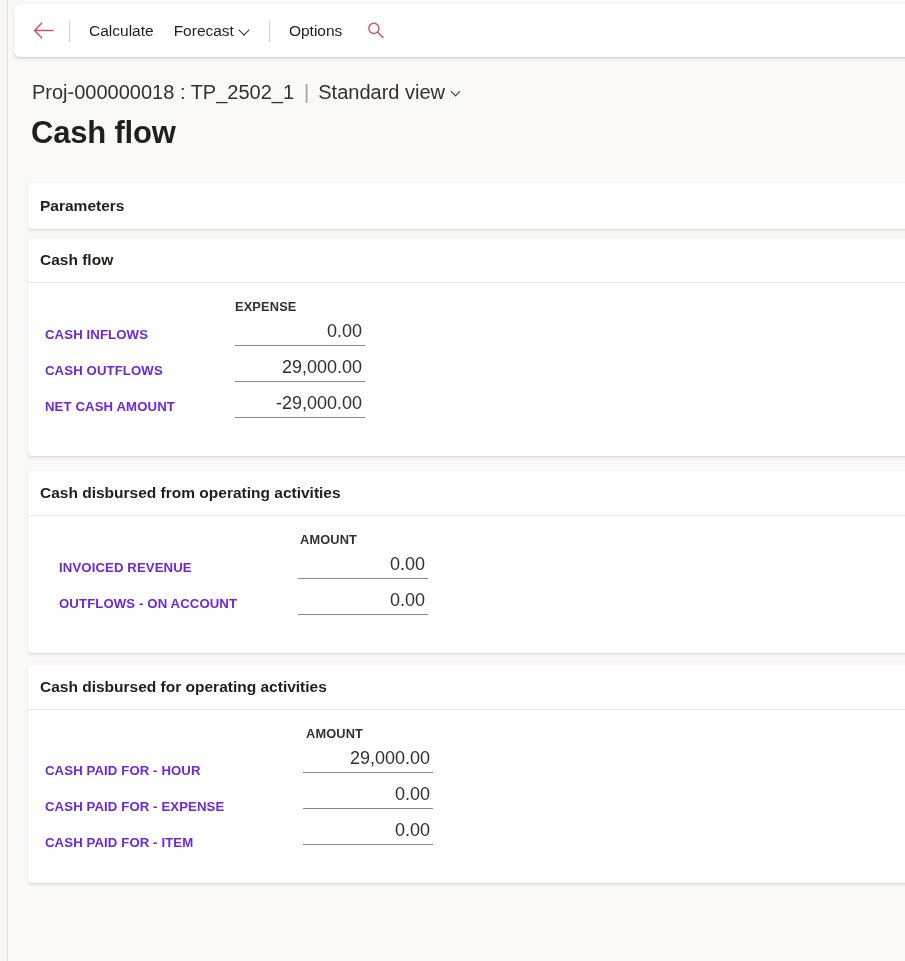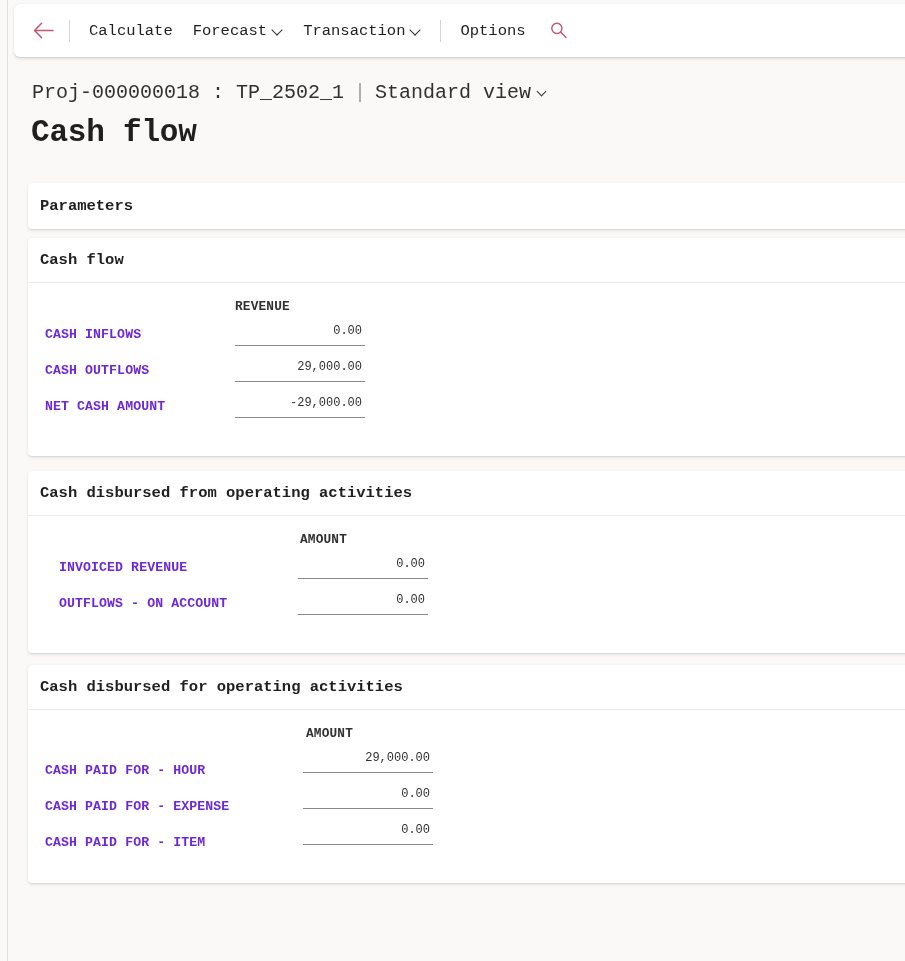--- a/index.html
+++ b/index.html
@@ -13,21 +13,20 @@
     background: #faf9f8;
     font-family: "Liberation Sans", sans-serif;
     -webkit-font-smoothing: antialiased;
   }
 
   #app {
     position: relative;
     width: 905px;
     height: 789px;
     background: #faf9f8;
-    font-family: Liberation Mono, monospace;
   }
 
   
   .left-rule {
     position: absolute;
     left: 7px;
     top: 0;
     width: 1px;
     height: 961px;
     background: #e1dfdd;
@@ -194,21 +193,21 @@
     font-size: 13.2px;
     font-weight: 600;
     color: #6d28d9;
     letter-spacing: 0.1px;
     white-space: nowrap;
   }
   .cell {
     position: absolute;
     width: 130px;
     text-align: right;
-    font-size: 12px;
+    font-size: 18px;
     color: #323130;
     border-bottom: 1.4px solid #8a8886;
     padding: 0 3px 5px 0;
     line-height: 18px;
     cursor: text;
   }
 
   
   .secA .row-label { left: 17px; }
   .secA .cell      { left: 207px; }
@@ -244,24 +243,20 @@
 
     <div class="cb-item">
       <span>Calculate</span>
     </div>
 
     <div class="cb-item">
       <span>Forecast</span>
       <span class="cb-caret"></span>
     </div>
 
-    <div class="cb-item">
-      <span>Transaction</span>
-      <span class="cb-caret"></span>
-    </div>
 
     <div class="cb-sep"></div>
 
     <div class="cb-item">
       <span>Options</span>
     </div>
 
     <div class="cb-search" title="Search">
       <svg width="19" height="19" viewBox="0 0 19 19" aria-hidden="true">
         <circle cx="7.9" cy="7.3" r="5.1" fill="none" stroke="#c4566e" stroke-width="1.45"></circle>
@@ -287,21 +282,21 @@
     </div>
   </div>
 
   <div class="card" style="top:238px; height:218px;">
     <div class="card-header with-rule">
       <span>Cash flow</span>
     </div>
 
     <div class="grid secA">
       <div class="grid-head">
-        <span class="col-head">REVENUE</span>
+        <span class="col-head">EXPENSE</span>
       </div>
 
       <div class="row">
         <span class="row-label">CASH INFLOWS</span>
         <span class="cell">0.00</span>
       </div>
 
       <div class="row">
         <span class="row-label">CASH OUTFLOWS</span>
         <span class="cell">29,000.00</span>

